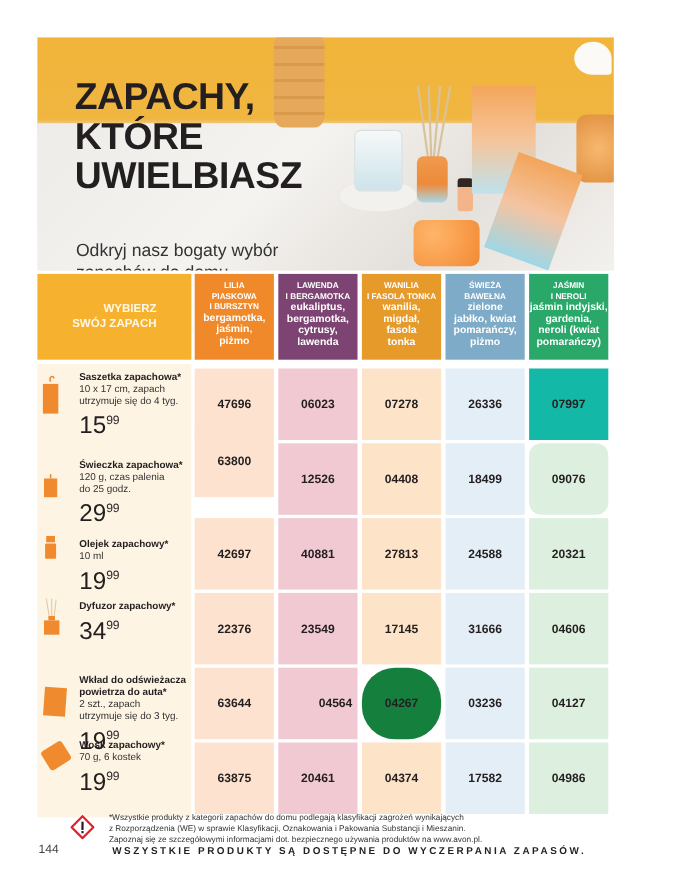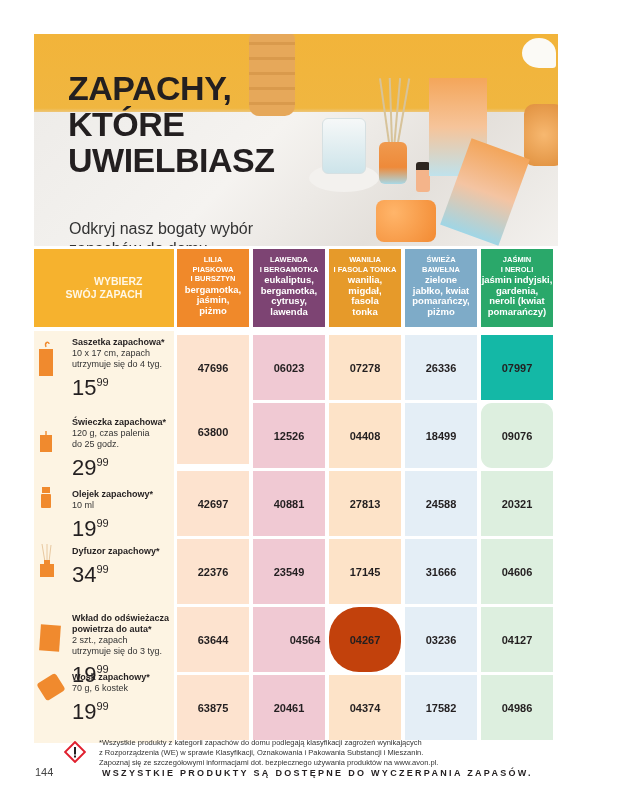--- a/index.html
+++ b/index.html
@@ -227,41 +227,41 @@
       <div class="price"><span>19</span><sup>99</sup></div>
     </div>
   </div>
 
   <div class="cell" style="left:143px;top:86px;background:#fde3cf;">47696</div>
   <div class="cell" style="left:219px;top:86px;background:#f0c9d3;">06023</div>
   <div class="cell" style="left:295px;top:86px;background:#fde3c8;">07278</div>
   <div class="cell" style="left:371px;top:86px;background:#e4eef6;">26336</div>
   <div class="cell" style="left:447px;top:86px;background:#14b8a6;">07997</div>
 
-  <div class="cell" style="left:143px;top:150px;background:#fde3cf;">63800</div>
+  <div class="cell" style="left:143px;top:138px;background:#fde3cf;">63800</div>
   <div class="cell" style="left:219px;top:154px;background:#f0c9d3;">12526</div>
   <div class="cell" style="left:295px;top:154px;background:#fde3c8;">04408</div>
   <div class="cell" style="left:371px;top:154px;background:#e4eef6;">18499</div>
   <div class="cell" style="left:447px;top:154px;background:#ddefdf;border-radius:11px;">09076</div>
 
   <div class="cell" style="left:143px;top:222px;background:#fde3cf;">42697</div>
   <div class="cell" style="left:219px;top:222px;background:#f0c9d3;">40881</div>
   <div class="cell" style="left:295px;top:222px;background:#fde3c8;">27813</div>
   <div class="cell" style="left:371px;top:222px;background:#e4eef6;">24588</div>
   <div class="cell" style="left:447px;top:222px;background:#ddefdf;">20321</div>
 
   <div class="cell" style="left:143px;top:290px;background:#fde3cf;">22376</div>
   <div class="cell" style="left:219px;top:290px;background:#f0c9d3;">23549</div>
   <div class="cell" style="left:295px;top:290px;background:#fde3c8;">17145</div>
   <div class="cell" style="left:371px;top:290px;background:#e4eef6;">31666</div>
   <div class="cell" style="left:447px;top:290px;background:#ddefdf;">04606</div>
 
   <div class="cell" style="left:143px;top:358px;background:#fde3cf;">63644</div>
   <div class="cell" style="left:219px;top:358px;background:#f0c9d3;padding-left:32px;">04564</div>
-  <div class="cell" style="left:295px;top:358px;background:#c2410c;border-radius:30px;">04267</div>
+  <div class="cell" style="left:295px;top:358px;background:#15803d;border-radius:30px;">04267</div>
   <div class="cell" style="left:371px;top:358px;background:#e4eef6;">03236</div>
   <div class="cell" style="left:447px;top:358px;background:#ddefdf;">04127</div>
 
   <div class="cell" style="left:143px;top:426px;background:#fde3cf;">63875</div>
   <div class="cell" style="left:219px;top:426px;background:#f0c9d3;">20461</div>
   <div class="cell" style="left:295px;top:426px;background:#fde3c8;">04374</div>
   <div class="cell" style="left:371px;top:426px;background:#e4eef6;">17582</div>
   <div class="cell" style="left:447px;top:426px;background:#ddefdf;">04986</div>
 </div>
 

